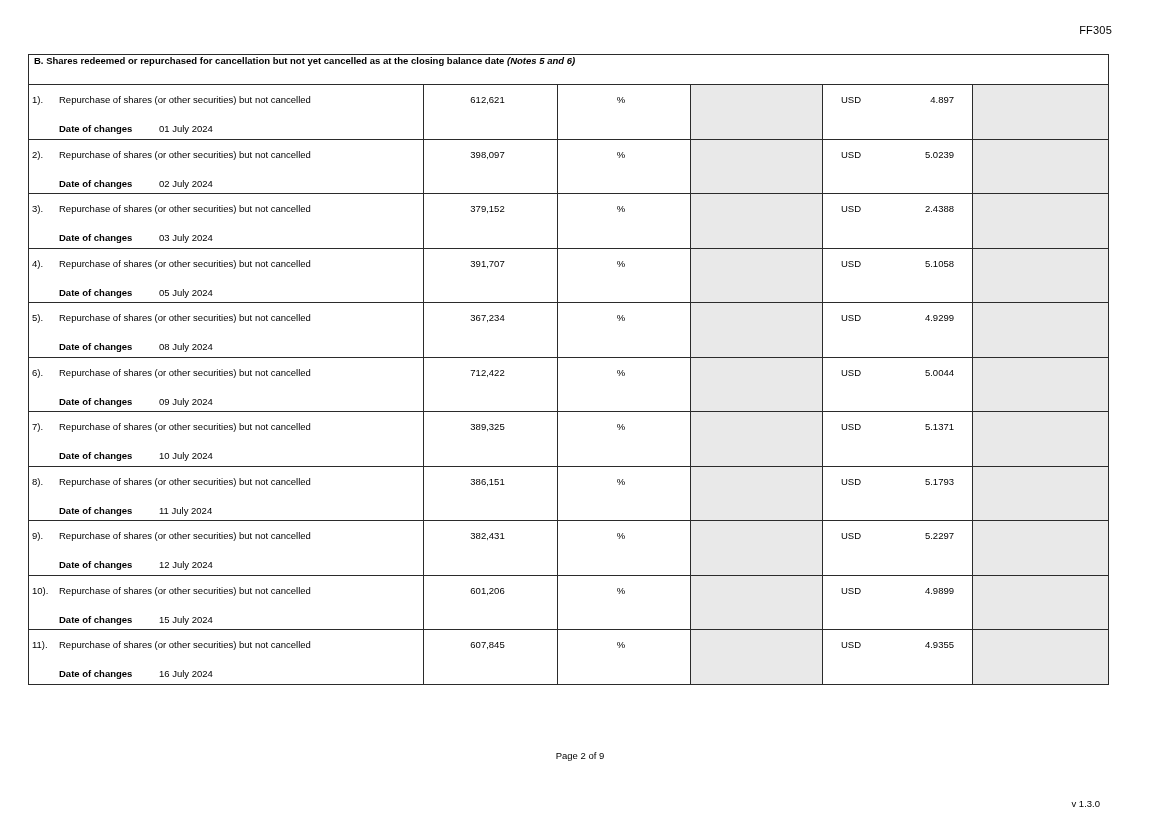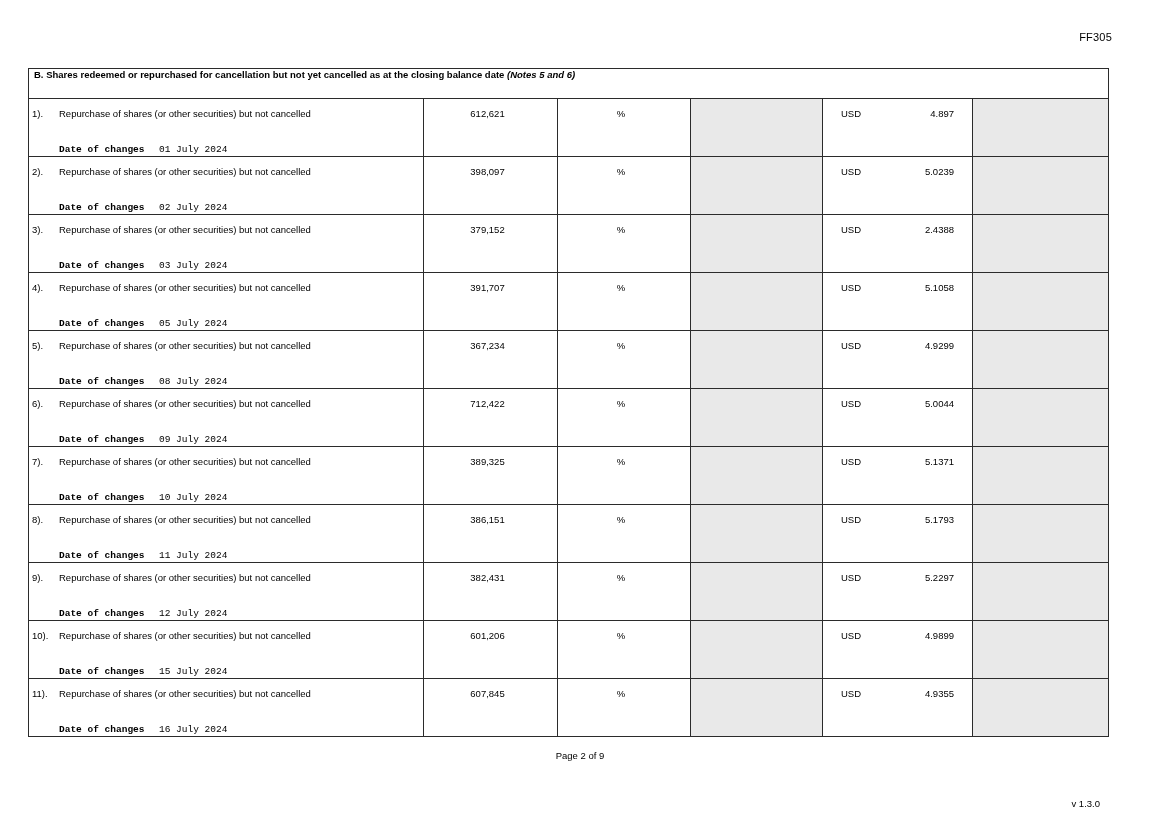--- a/index.html
+++ b/index.html
@@ -6,27 +6,27 @@
   html, body { background: #ffffff; }
   body {
     width: 1168px; height: 825px;
     position: relative;
     font-family: "Liberation Sans", sans-serif;
     color: #000;
     overflow: hidden;
   }
   .form-code {
     position: absolute;
-    top: 31px; right: 56px;
+    top: 24px; right: 56px;
     font-size: 11px;
     letter-spacing: 0.2px;
   }
   table.shares-table {
     position: absolute;
-    left: 28px; top: 68px;
+    left: 28px; top: 54px;
     width: 1080px;
     border-collapse: collapse;
     table-layout: fixed;
   }
   table.shares-table th, table.shares-table td {
     border: 1px solid #2b2b2b;
     vertical-align: top;
     font-size: 9.5px;
   }
   thead th {
@@ -38,21 +38,21 @@
     font-weight: bold;
     border-bottom-width: 2px;
     background: #ffffff;
   }
   thead th em { font-style: italic; }
   tbody td { border-top-width: 2px; border-bottom-width: 2px; }
   tbody tr { height: 54.5px; }
   .c-desc { position: relative; }
   .c-desc .line1 { margin-top: 9px; line-height: 12px; white-space: nowrap; }
   .c-desc .num { display: inline-block; width: 30px; padding-left: 3px; }
-  .c-desc .line2 { margin-top: 24px; line-height: 12px; margin-left: 30px; white-space: nowrap; font-family: Liberation Mono, monospace; }
+  .c-desc .line2 { margin-top: 17px; line-height: 12px; margin-left: 30px; white-space: nowrap; }
   .c-desc .datelbl { display: inline-block; width: 100px; font-weight: bold; }
   .c-val, .c-pct { text-align: center; padding: 9px 6px 0 0; }
   .c-usd { padding-top: 9px; }
   .c-usd .usd-line { display: flex; justify-content: space-between; line-height: 12px; }
   .c-usd .cur { padding-left: 18px; }
   .c-usd .price { padding-right: 18px; }
   .c-grey { background: #e9e9e9; }
   .footer-page {
     position: absolute;
     top: 750px; left: 40px; width: 1080px;

